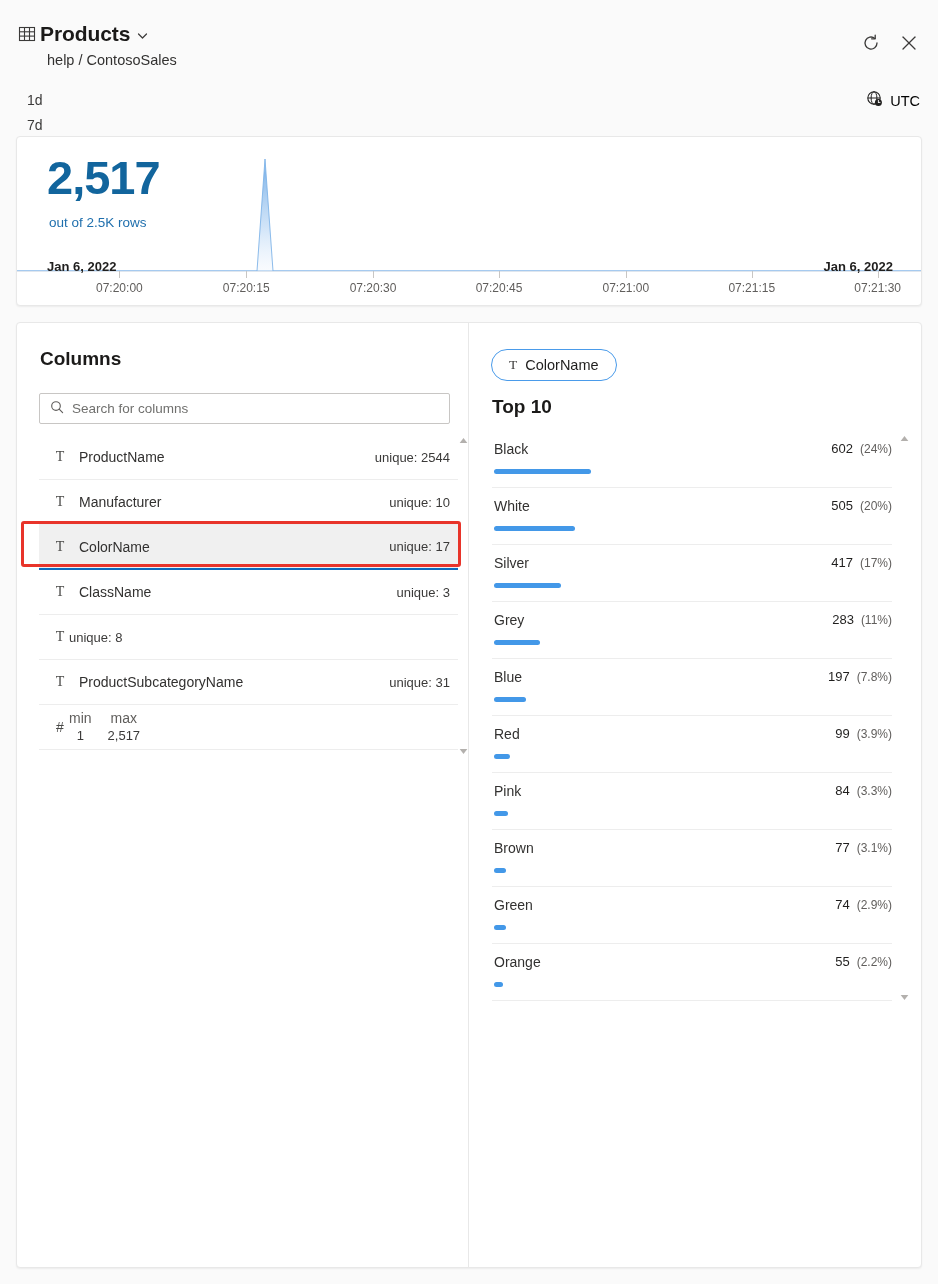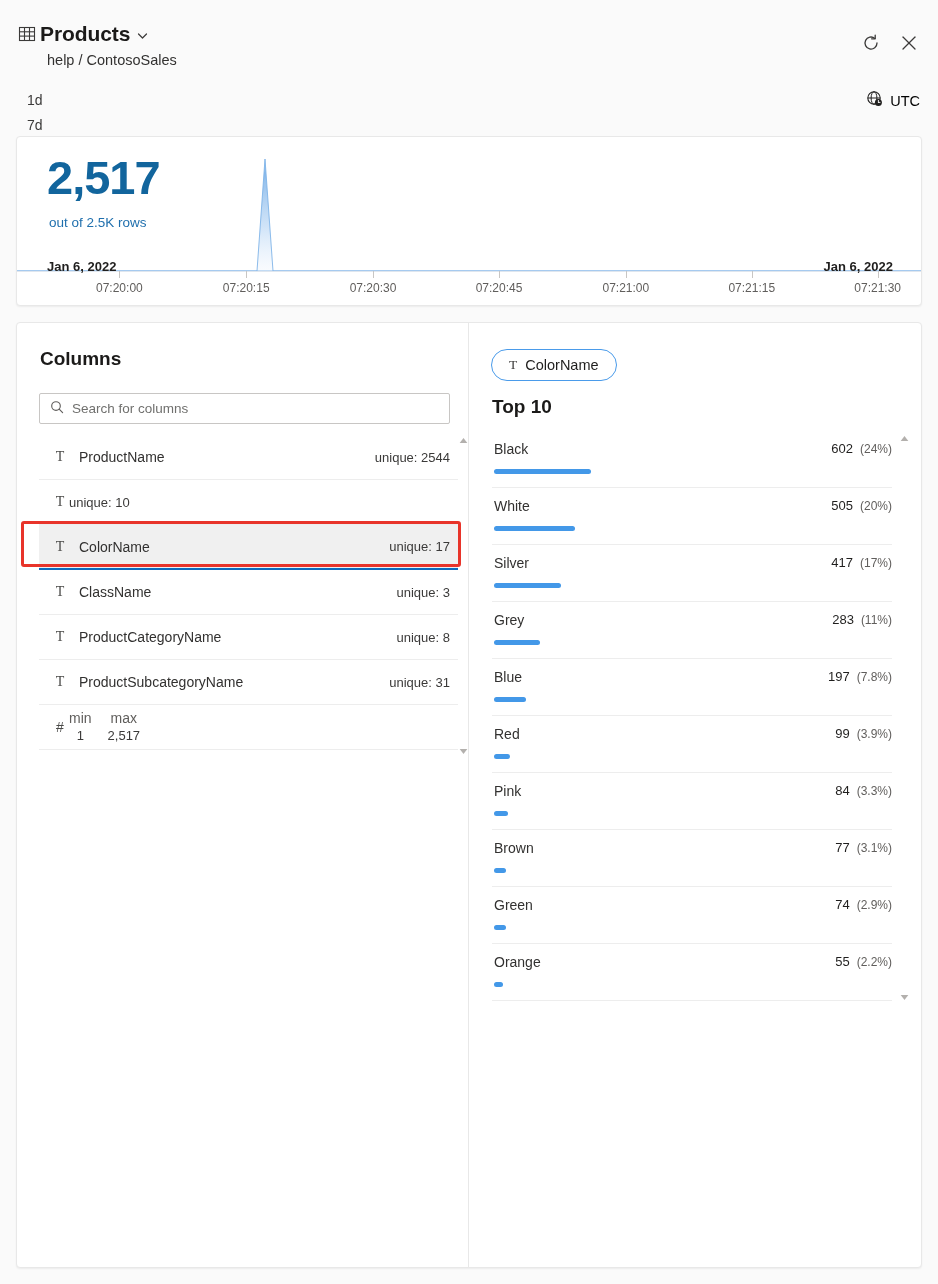--- a/index.html
+++ b/index.html
@@ -238,35 +238,35 @@
       </div>
 
       <div class="col-list" id="col-list-host">
           <div class="col-row">
             <span class="type-icon" style="font-family:'Liberation Serif',serif;">T</span>
             <span class="col-name">ProductName</span>
             <span class="col-stat">unique: 2544</span>
           </div>
           <div class="col-row">
             <span class="type-icon" style="font-family:'Liberation Serif',serif;">T</span>
+            <span class="col-name">Manufacturer</span>
             <span class="col-stat">unique: 10</span>
           </div>
           <div class="col-row selected">
             <span class="type-icon" style="font-family:'Liberation Serif',serif;">T</span>
             <span class="col-name">ColorName</span>
             <span class="col-stat">unique: 17</span>
           </div>
           <div class="col-row">
             <span class="type-icon" style="font-family:'Liberation Serif',serif;">T</span>
             <span class="col-name">ClassName</span>
             <span class="col-stat">unique: 3</span>
           </div>
           <div class="col-row">
             <span class="type-icon" style="font-family:'Liberation Serif',serif;">T</span>
-            <span class="col-name">ProductCategoryName</span>
             <span class="col-stat">unique: 8</span>
           </div>
           <div class="col-row">
             <span class="type-icon" style="font-family:'Liberation Serif',serif;">T</span>
             <span class="col-name">ProductSubcategoryName</span>
             <span class="col-stat">unique: 31</span>
           </div>
           <div class="col-row" style="height: 45px;">
             <span class="type-icon">#</span>
             <span class="minmax">

